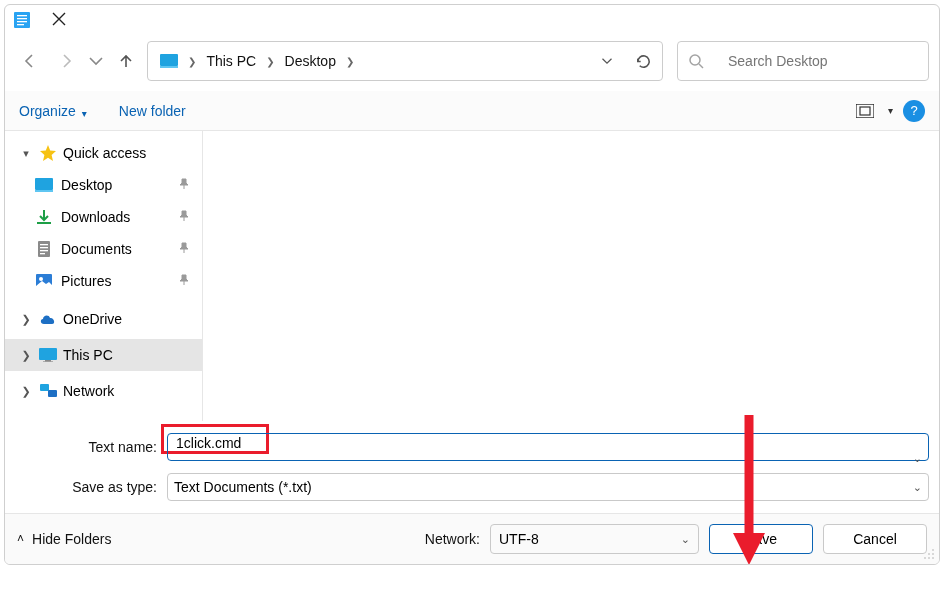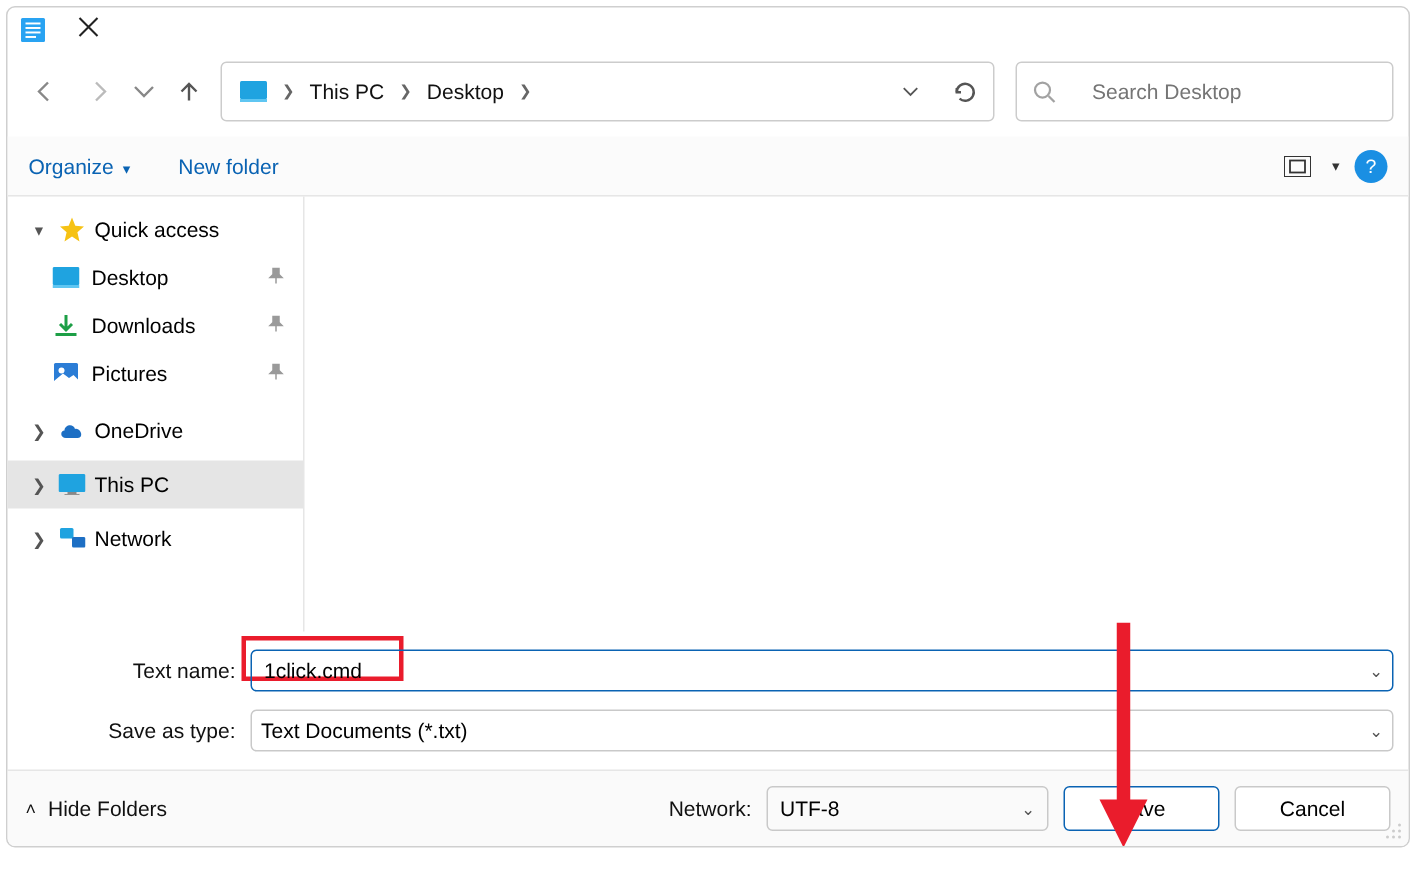--- a/index.html
+++ b/index.html
@@ -76,21 +76,21 @@
 
   .dd-chev { margin-left:auto; color:#555; font-size:11px; padding-left:6px;}
 
   .divider { height:1px; background:#e6e6e6; }
 
   
   .bottom { display:flex; align-items:center; padding:10px 12px; gap:10px; background:#fafafa;}
   .hide-folders { display:flex; align-items:center; gap:8px; font-size:14px; cursor:pointer; color:#111;}
   .hide-folders .caret { font-size:12px;}
   .enc-label { margin-left:auto; font-size:14px; color:#111;}
-  .enc-select { width:188px; border:1px solid #c9c9c9; border-radius:4px; height:30px; display:flex; align-items:center; padding:0 8px; font-size:14px; cursor:pointer;}
+  .enc-select { width:209px; border:1px solid #c9c9c9; border-radius:4px; height:30px; display:flex; align-items:center; padding:0 8px; font-size:14px; cursor:pointer;}
   .btn { width:104px; height:30px; border:1px solid #c9c9c9; border-radius:4px; display:flex; align-items:center; justify-content:center; font-size:14px; cursor:pointer; background:#fff;}
   .btn.primary { border:1.5px solid #0a63b3;}
   .resize-grip {
     position:absolute; right:4px; bottom:4px; width:14px; height:14px;
   }
   .resize-grip svg { width:14px; height:14px; opacity:.4;}
 
   
   .annot-arrow {
     position:absolute;
@@ -244,20 +244,39 @@
           </span>
           <span>Downloads</span>
         </span>
         <span class="pin">
           <svg width="12" height="12" viewBox="0 0 12 12">
               <path d="M4 1 L8 1 L8 5 L10 7 L2 7 L4 5 Z M6 7 L6 11" stroke="#9a9a9a" stroke-width="1" fill="#9a9a9a"></path>
             </svg>
         </span>
       </div>
 
+      <div class="tree-item level2">
+        <span class="left">
+          <span class="icon">
+            <svg viewBox="0 0 18 18">
+                <rect x="3" y="1" width="12" height="16" rx="1" fill="#8a8a8a"></rect>
+                <rect x="5" y="4" width="8" height="1.3" fill="#fff"></rect>
+                <rect x="5" y="7" width="8" height="1.3" fill="#fff"></rect>
+                <rect x="5" y="10" width="8" height="1.3" fill="#fff"></rect>
+                <rect x="5" y="13" width="5" height="1.3" fill="#fff"></rect>
+              </svg>
+          </span>
+          <span>Documents</span>
+        </span>
+        <span class="pin">
+          <svg width="12" height="12" viewBox="0 0 12 12">
+              <path d="M4 1 L8 1 L8 5 L10 7 L2 7 L4 5 Z M6 7 L6 11" stroke="#9a9a9a" stroke-width="1" fill="#9a9a9a"></path>
+            </svg>
+        </span>
+      </div>
 
       <div class="tree-item level2">
         <span class="left">
           <span class="icon">
             <svg viewBox="0 0 18 18">
                 <rect x="1" y="2" width="16" height="14" rx="1" fill="#2b7dd6"></rect>
                 <circle cx="6" cy="7" r="2" fill="#fff"></circle>
                 <path d="M1 14 L7 9 L11 12 L14 10 L17 13 L17 16 L1 16 Z" fill="#fff"></path>
               </svg>
           </span>
@@ -311,21 +330,21 @@
 
     </div>
 
   </div>
 
   <div class="fields">
     <div class="filename-highlight"></div>
 
     <div class="field-row">
       <span class="field-label">Text name:</span>
-      <div class="field-input" style="border-color:#0a63b3;">
+      <div class="field-input" style="border-color:#0a63b3;flex-direction:column;">
         <input style="color: rgb(0, 0, 0);" value="1click.cmd">
         <span class="dd-chev">⌄</span>
       </div>
     </div>
 
     <div class="field-row" style="margin-bottom:4px;">
       <span class="field-label">Save as type:</span>
       <div class="field-input">
         <span>Text Documents (*.txt)</span>
         <span class="dd-chev">⌄</span>

